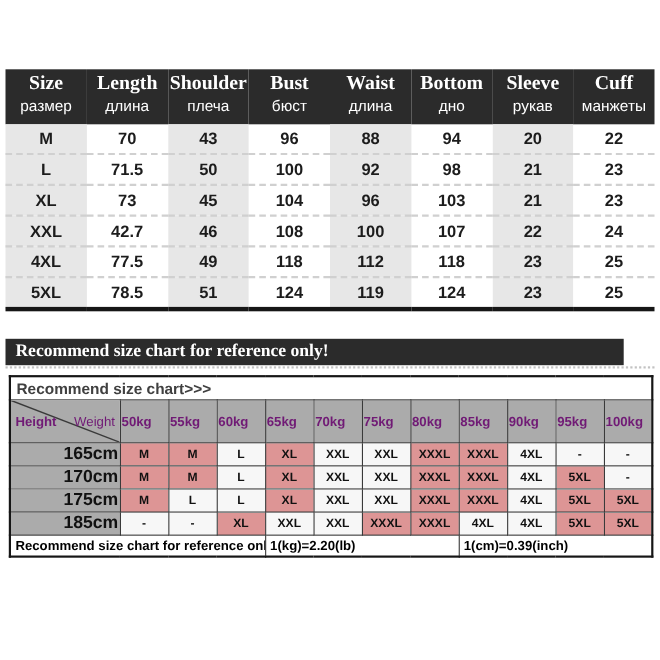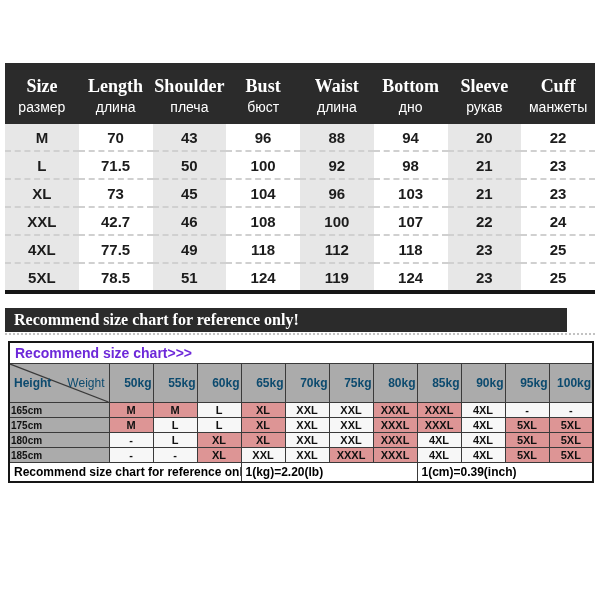--- a/index.html
+++ b/index.html
@@ -10,43 +10,43 @@
     --cell-white:#f7f7f7;
     --line:#3a3a3a;
     --ink:#1c1c1c;
   }
   html,body{margin:0;padding:0;}
   body{width:600px;height:600px;background:#ffffff;font-family:"Liberation Sans",sans-serif;}
   .canvas{position:relative;width:600px;height:600px;background:#ffffff;overflow:hidden;}
 
   
   .size-table{position:absolute;left:5px;top:63px;width:590px;border-collapse:collapse;table-layout:fixed;border-bottom:4px solid #161616;}
-  .size-table thead th{background:var(--dark);color:#ffffff;padding:12px 0 7px;font-weight:normal;vertical-align:middle;}
+  .size-table thead th{background:var(--dark);color:#ffffff;padding:1px 0 7px;font-weight:normal;vertical-align:middle;}
   .size-table thead .en{font-family:"Liberation Serif",serif;font-weight:bold;font-size:18px;line-height:22px;}
   .size-table thead .ru{font-family:"Liberation Sans",sans-serif;font-size:14px;line-height:20px;}
   .size-table tbody td{height:24px;text-align:center;font-size:15px;font-weight:bold;color:var(--ink);border-bottom:2px dashed #d0d0d0;}
   .size-table tbody tr:last-child td{border-bottom:none;}
   .size-table tbody td.shade{background:var(--stripe);}
 
   
   .banner{position:absolute;left:5px;top:308px;width:562px;height:24px;background:var(--dark);color:#ffffff;
           font-family:"Liberation Serif",serif;font-weight:bold;font-size:16px;line-height:24px;padding-left:9px;box-sizing:border-box;}
   .banner-dots{position:absolute;left:5px;top:333px;width:590px;border-top:2px dotted #c2c2c2;}
 
   
   .rec-table{position:absolute;left:8px;top:341px;width:584px;border-collapse:collapse;table-layout:fixed;
              border:2px solid #161616;font-family:"Liberation Sans",sans-serif;}
   .rec-table td,.rec-table th{border:1px solid var(--line);overflow:hidden;white-space:nowrap;}
-  .rec-title{background:#ffffff;font-size:14px;font-weight:bold;text-align:left;padding:2px 0 2px 5px;color:#6d28d9;}
-  .rec-table thead th{background:var(--hdr-gray);font-size:12px;font-weight:bold;color:#0c4a6e;height:36px;text-align:right;}
+  .rec-title{background:#ffffff;font-size:14px;font-weight:bold;text-align:left;padding:2px 0 2px 5px;color:#404040;}
+  .rec-table thead th{background:var(--hdr-gray);font-size:12px;font-weight:bold;color:#701a75;height:36px;text-align:left;}
   .corner{position:relative;padding:0;}
   .corner svg{position:absolute;left:0;top:0;width:100%;height:100%;}
   .corner .c-h{position:absolute;left:4px;top:50%;transform:translateY(-50%);font-size:12px;font-weight:bold;}
   .corner .c-w{position:absolute;right:4px;top:50%;transform:translateY(-50%);font-size:12px;font-weight:normal;}
-  .rec-table tbody th.hcell{background:var(--hdr-gray);font-size:10px;font-weight:bold;color:#111;height:12px;text-align:left;}
+  .rec-table tbody th.hcell{background:var(--hdr-gray);font-size:16px;font-weight:bold;color:#111;height:12px;text-align:right;}
   .rec-table tbody td{height:12px;text-align:center;font-size:11px;font-weight:bold;color:#111;padding:0;}
   .rec-table tbody td.plain{background:var(--cell-white);}
   .rec-table tbody td.pink{background:var(--pink);}
   .rec-table tfoot td{background:#ffffff;font-size:12px;font-weight:bold;text-align:left;padding:2px 0 2px 4px;color:#000;height:14px;}
 </style>
 </head>
 <body>
 
 <div class="canvas">
 
@@ -203,43 +203,43 @@
           <td class="pink">XL</td>
           <td class="plain">XXL</td>
           <td class="plain">XXL</td>
           <td class="pink">XXXL</td>
           <td class="pink">XXXL</td>
           <td class="plain">4XL</td>
           <td class="plain">-</td>
           <td class="plain">-</td>
         </tr>
         <tr>
+          <th class="hcell">170cm</th>
+          <td class="pink">M</td>
+          <td class="pink">M</td>
+          <td class="plain">L</td>
+          <td class="pink">XL</td>
+          <td class="plain">XXL</td>
+          <td class="plain">XXL</td>
+          <td class="pink">XXXL</td>
+          <td class="pink">XXXL</td>
+          <td class="plain">4XL</td>
+          <td class="pink">5XL</td>
+          <td class="plain">-</td>
+        </tr>
+        <tr>
           <th class="hcell">175cm</th>
           <td class="pink">M</td>
           <td class="plain">L</td>
           <td class="plain">L</td>
           <td class="pink">XL</td>
           <td class="plain">XXL</td>
           <td class="plain">XXL</td>
           <td class="pink">XXXL</td>
           <td class="pink">XXXL</td>
-          <td class="plain">4XL</td>
-          <td class="pink">5XL</td>
-          <td class="pink">5XL</td>
-        </tr>
-        <tr>
-          <th class="hcell">180cm</th>
-          <td class="plain">-</td>
-          <td class="plain">L</td>
-          <td class="pink">XL</td>
-          <td class="pink">XL</td>
-          <td class="plain">XXL</td>
-          <td class="plain">XXL</td>
-          <td class="pink">XXXL</td>
-          <td class="plain">4XL</td>
           <td class="plain">4XL</td>
           <td class="pink">5XL</td>
           <td class="pink">5XL</td>
         </tr>
         <tr>
           <th class="hcell">185cm</th>
           <td class="plain">-</td>
           <td class="plain">-</td>
           <td class="pink">XL</td>
           <td class="plain">XXL</td>

